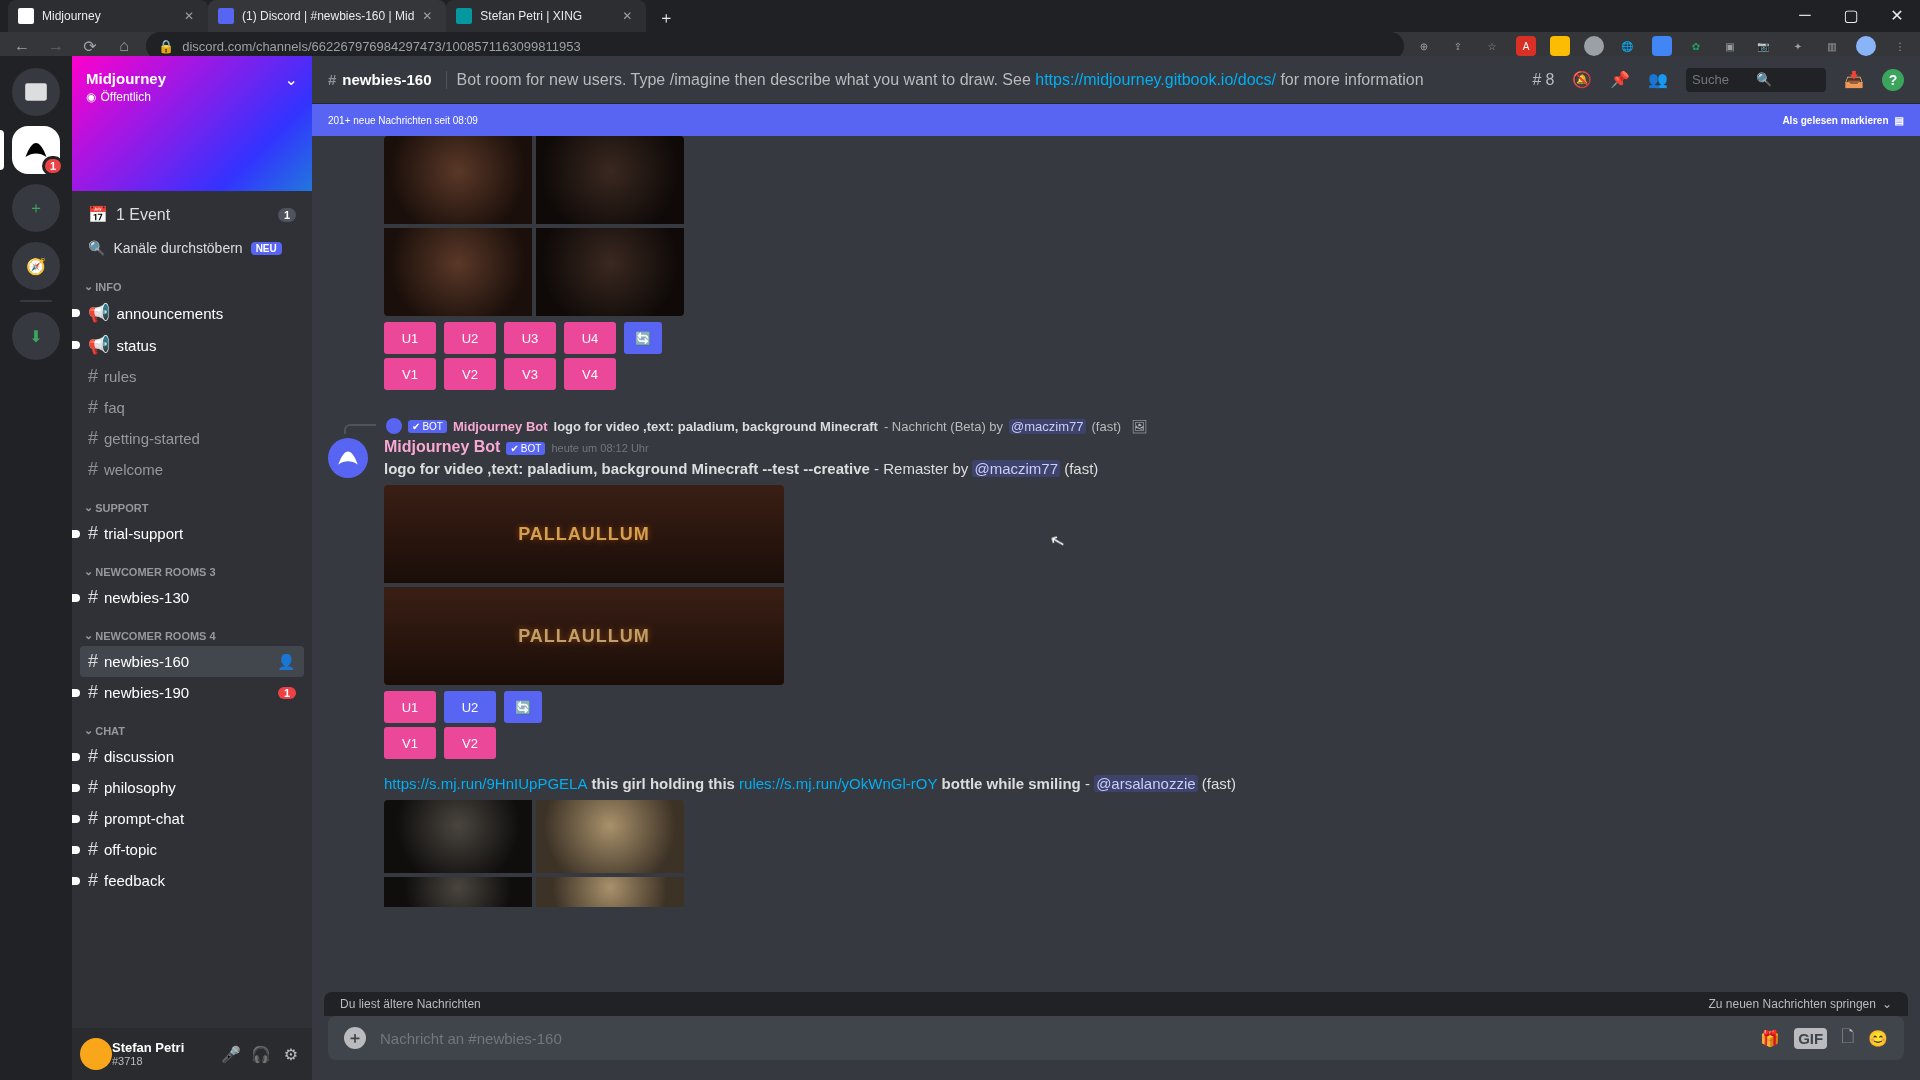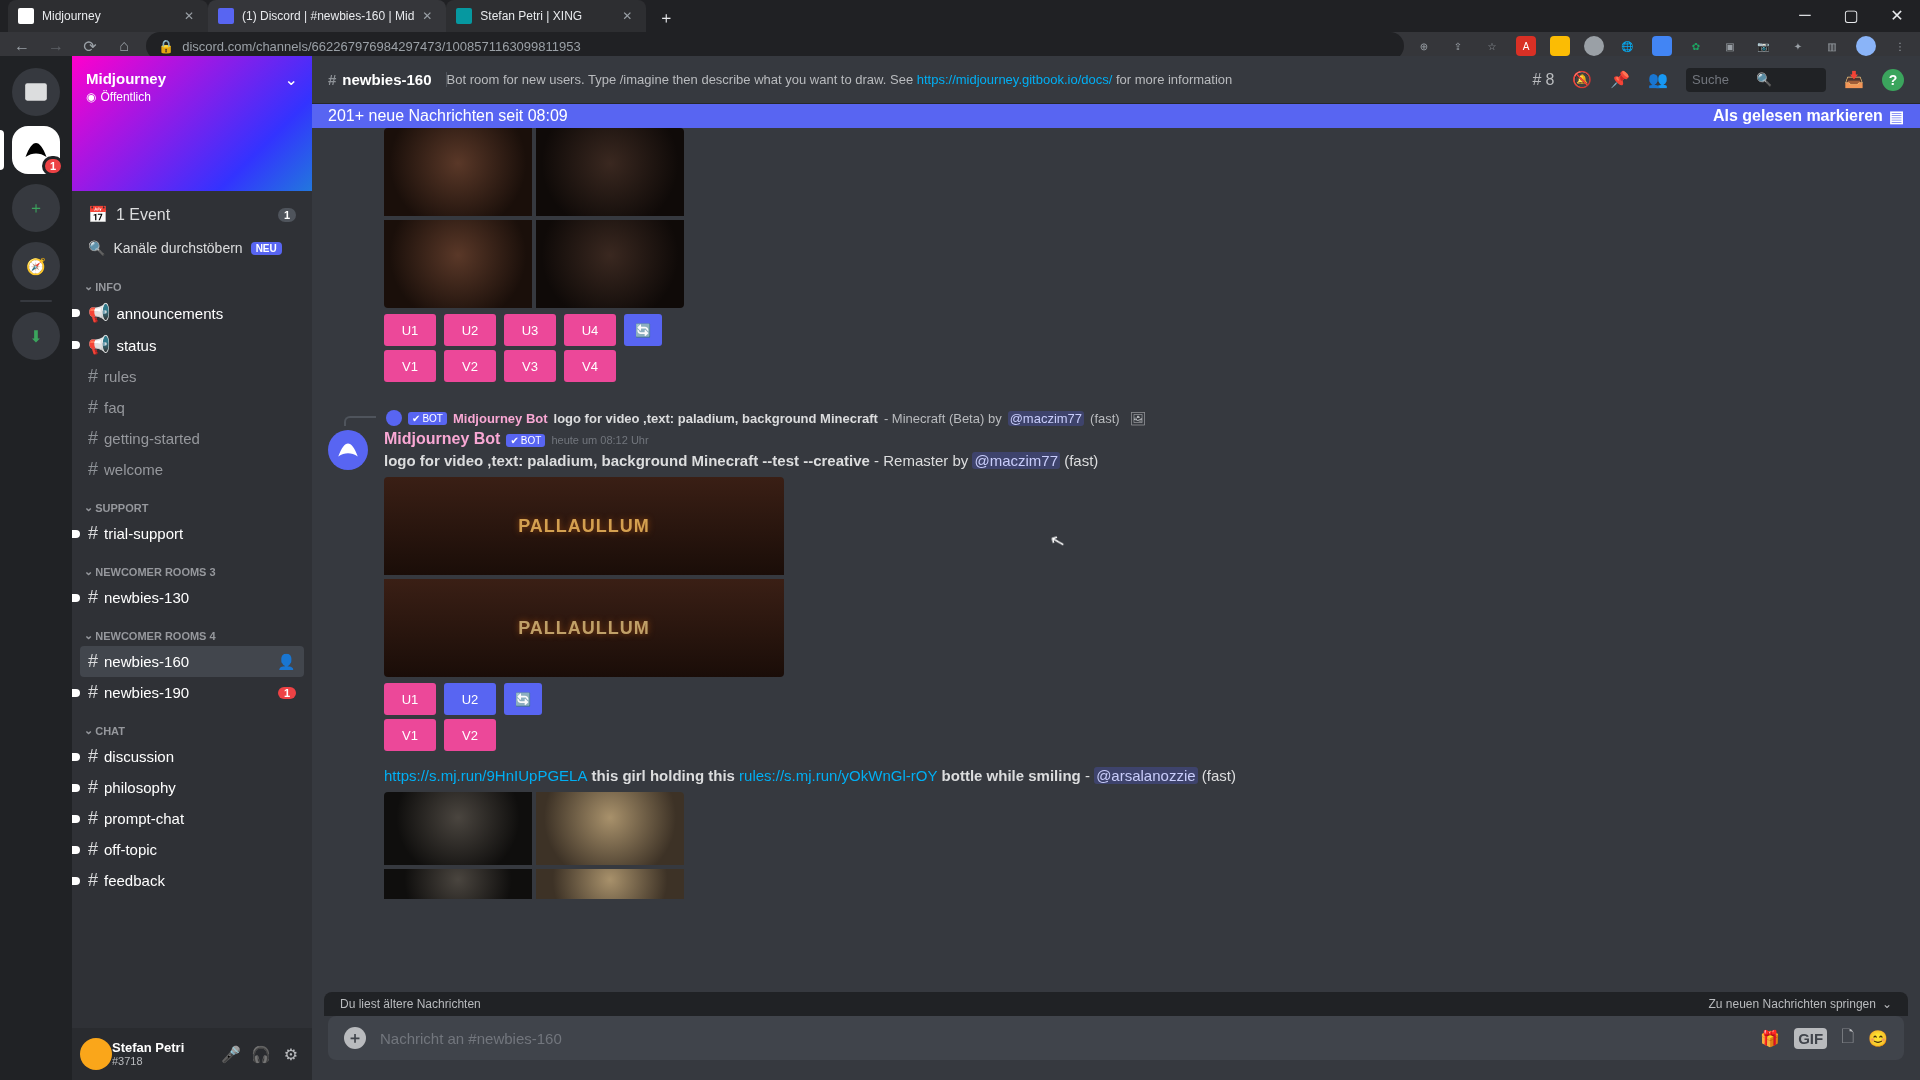--- a/index.html
+++ b/index.html
@@ -53,28 +53,28 @@
 .user-av{width:32px;height:32px;border-radius:50%;background:#faa61a;position:relative}
 .user-info{flex:1;line-height:1.2}
 .user-name{font-size:13px;font-weight:600;color:#fff}
 .user-disc{font-size:11px;color:#b9bbbe}
 .user-btns{display:flex;gap:4px}
 .user-btn{width:26px;height:26px;display:flex;align-items:center;justify-content:center;color:#b9bbbe;cursor:pointer}
 
 .main-col{flex:1;display:flex;flex-direction:column;background:#36393f}
 .ch-header{height:48px;border-bottom:1px solid #26282c;display:flex;align-items:center;padding:0 16px;gap:10px}
 .ch-title{color:#fff;font-weight:600;font-size:15px;display:flex;align-items:center;gap:6px}
-.ch-topic{color:#b9bbbe;font-size:13px;border-left:1px solid #4f545c;padding-left:0;margin-left:4px}
+.ch-topic{color:#b9bbbe;font-size:16px;border-left:1px solid #4f545c;padding-left:10px;margin-left:4px}
 .ch-topic a{color:#00aff4;text-decoration:none}
 .hdr-tools{margin-left:auto;display:flex;align-items:center;gap:18px;color:#b9bbbe}
 .hdr-ic{cursor:pointer;display:flex;align-items:center;gap:4px}
 .search-box{background:#202225;height:24px;border-radius:4px;display:flex;align-items:center;padding:0 6px;width:140px;color:#72767d;font-size:13px}
 .search-box span{flex:1}
 
-.new-msg-bar{background:#5865f2;color:#fff;height:24px;display:flex;align-items:center;padding:10px 16px;font-size:16px;font-weight:500}
+.new-msg-bar{background:#5865f2;color:#fff;height:32px;display:flex;align-items:center;padding:10px 16px;font-size:10px;font-weight:500}
 .new-msg-bar .mark{margin-left:auto;display:flex;align-items:center;gap:6px;cursor:pointer;font-weight:600}
 
 .messages{flex:1;overflow-y:auto;padding:0 16px 20px}
 .msg{padding:8px 0 0 56px;position:relative}
 .msg-av{position:absolute;left:0;top:8px;width:40px;height:40px;border-radius:50%;background:#5865f2;display:flex;align-items:center;justify-content:center}
 .msg-head{display:flex;align-items:baseline;gap:6px;margin-bottom:2px}
 .bot-name{color:#f9a8d4;font-weight:700;cursor:pointer}
 .bot-tag{background:#5865f2;color:#fff;font-size:10px;font-weight:500;padding:1px 4px;border-radius:3px;display:inline-flex;align-items:center;gap:2px}
 .msg-time{color:#72767d;font-size:11px}
 .reply-line{display:flex;align-items:center;gap:6px;font-size:13px;margin-bottom:4px;color:#b9bbbe;padding-left:0;position:relative;margin-left:-40px}
@@ -381,21 +381,21 @@
         </div>
       </div>
 
       <div class="msg" style="margin-top:20px">
         <div class="reply-line">
           <div class="reply-hook"></div>
           <div class="mini-av"></div>
           <span class="bot-tag">✔ <span>BOT</span></span>
           <span class="bot-name">Midjourney Bot</span>
           <span style="color:#dcddde"><b>logo for video ,text: paladium, background Minecraft</b></span>
-            <span> - Minecraft (Beta) by </span>
+            <span> - Nachricht (Beta) by </span>
             <span class="mention">@maczim77</span>
             <span> (fast)</span>
           <span style="margin-left:4px">🖼</span>
         </div>
         <div class="msg-av" style="top:28px">
           <svg viewBox="0 0 24 24" style="width:26px;height:26px;fill:#fff">
               <path d="M3 18c3-8 6-12 9-12s6 4 9 12c-3-2-6-3-9-3s-6 1-9 3z"></path>
             </svg>
         </div>
         <div class="msg-head">

